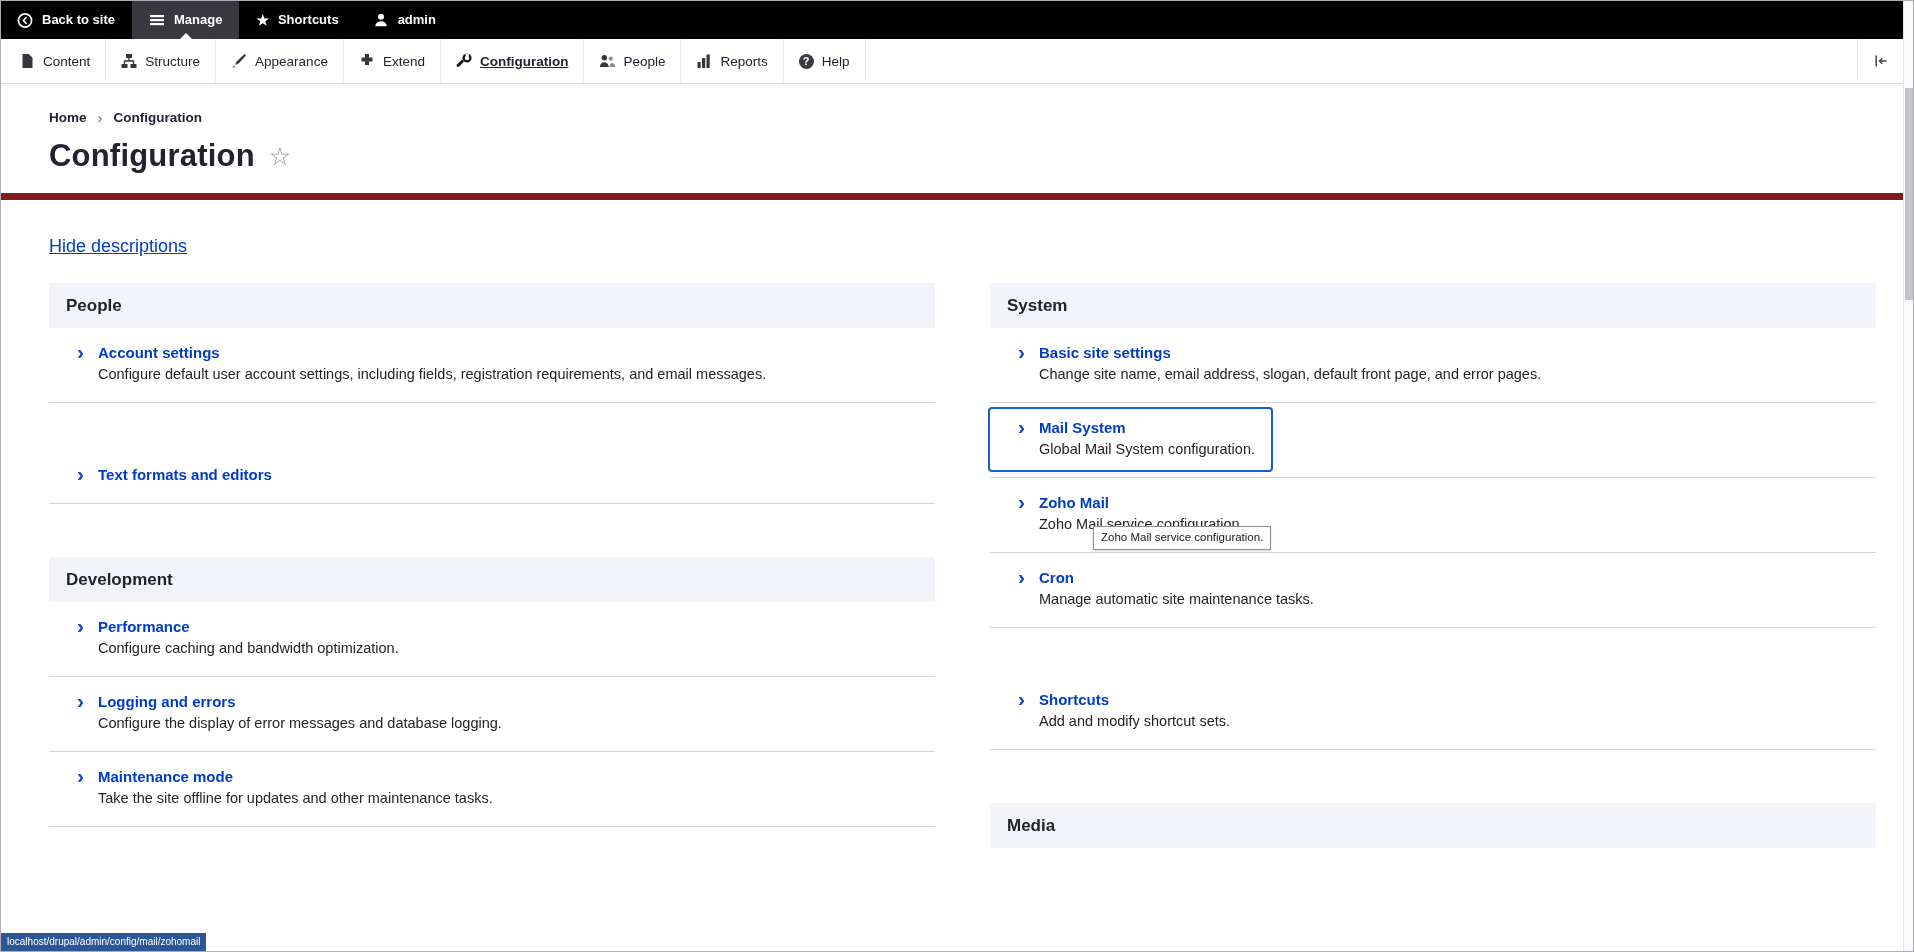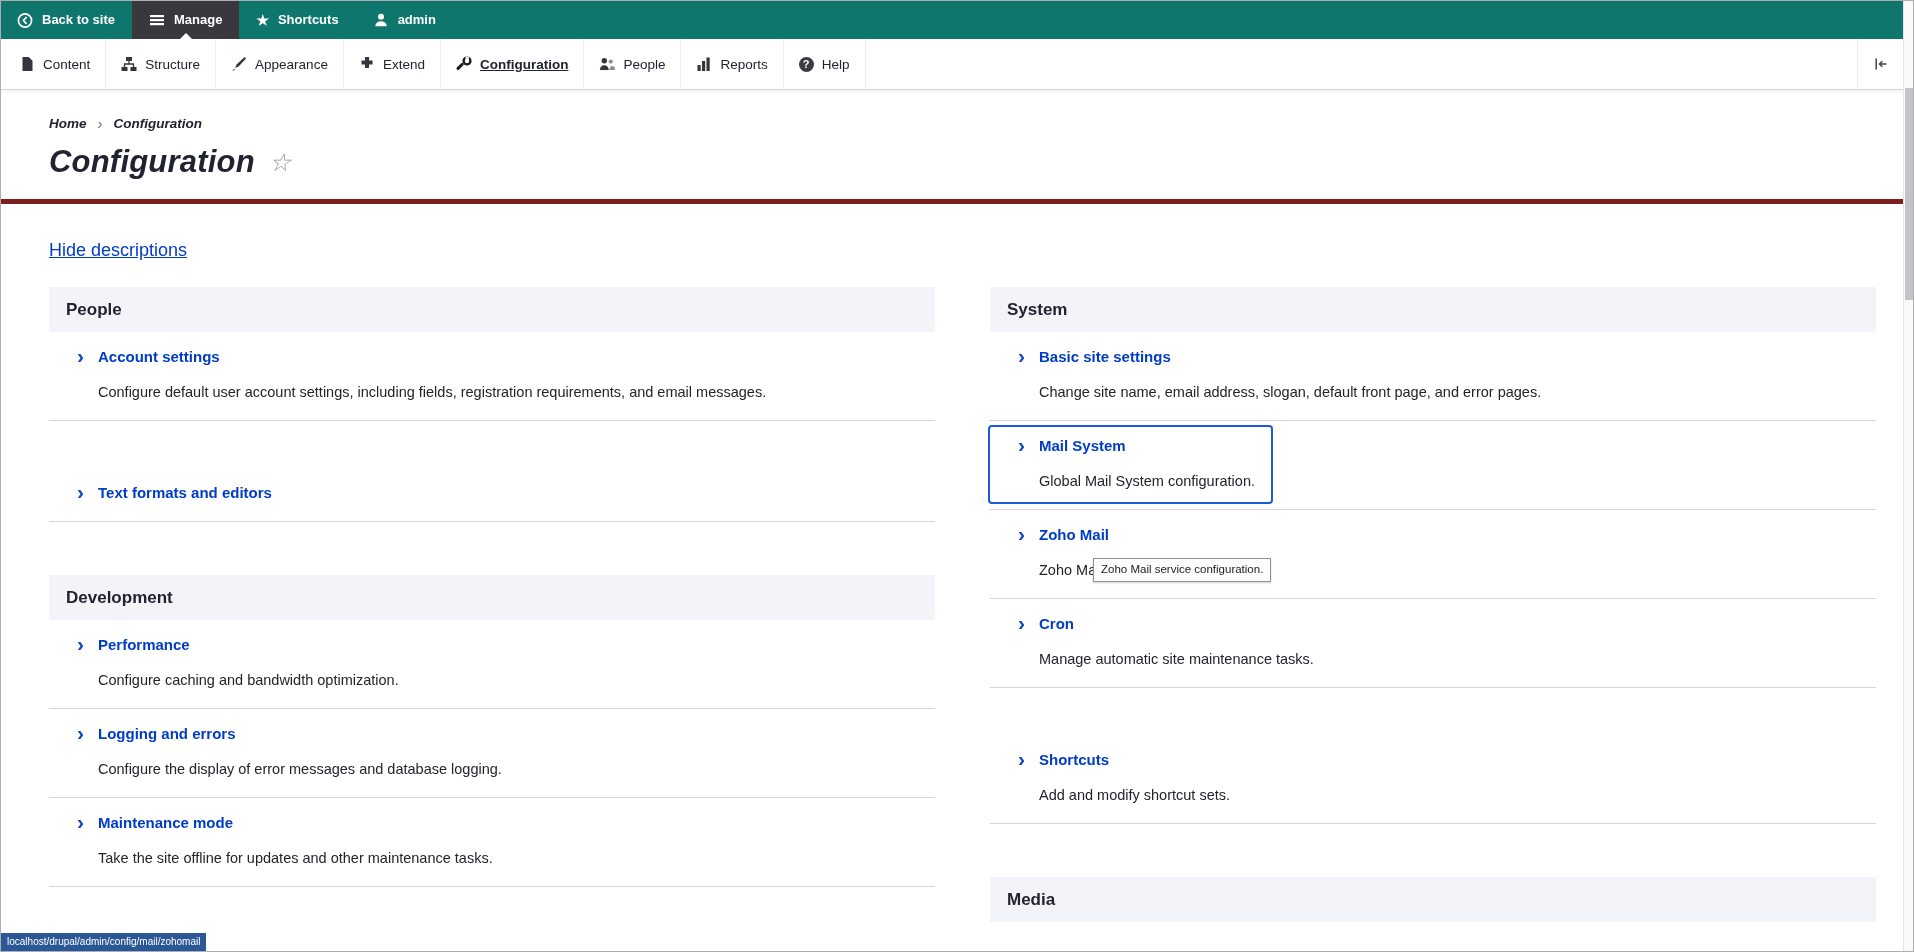--- a/index.html
+++ b/index.html
@@ -7,42 +7,42 @@
   body {
     font-family: "Liberation Sans", sans-serif;
     background: #ffffff;
     overflow: hidden;
     position: relative;
     color: #222330;
   }
   .frame { position: absolute; inset: 0; border: 1px solid #aeaeb2; pointer-events: none; z-index: 60; }
 
   
-  .toolbar-top { height: 39px; background: #0f766e; display: flex; align-items: stretch; color: #fff; padding-right: 11px; }
+  .toolbar-top { height: 39px; background: #000000; display: flex; align-items: stretch; color: #fff; padding-right: 11px; }
   .tt-item { display: flex; align-items: center; gap: 9px; padding: 0 17px; font-size: 13px; font-weight: 700; position: relative; cursor: pointer; white-space: nowrap; }
   .tt-item.active { background: #38383e; }
   .tt-item.active::after { content: ""; position: absolute; left: 50%; bottom: 0; transform: translateX(-50%);
     border-left: 6px solid transparent; border-right: 6px solid transparent; border-bottom: 6px solid #fff; }
   .tt-star { font-size: 14px; line-height: 14px; }
 
   
-  .toolbar-admin { height: 51px; background: #fff; border-bottom: 1px solid #d6d6dc; box-shadow: 0 2px 3px rgba(0,0,0,.05);
+  .toolbar-admin { height: 45px; background: #fff; border-bottom: 1px solid #d6d6dc; box-shadow: 0 2px 3px rgba(0,0,0,.05);
     display: flex; align-items: stretch; padding-left: 4px; padding-right: 11px; position: relative; z-index: 5; }
   .menu-item { display: flex; align-items: center; gap: 8px; padding: 0 15px; font-size: 13.5px; color: #222330;
     border-right: 1px solid #ececf0; cursor: pointer; white-space: nowrap; }
   .menu-item:last-of-type { border-right: none; }
   .menu-item.active .mi-label { font-weight: 700; text-decoration: underline; }
   .mi-icon { display: inline-flex; width: 16px; height: 16px; flex: 0 0 auto; }
   .help-badge { width: 15px; height: 15px; border-radius: 50%; background: #3b3b41; color: #fff; font-size: 11px; font-weight: 700;
     display: inline-flex; align-items: center; justify-content: center; line-height: 1; }
   .toolbar-collapse { margin-left: auto; width: 46px; display: flex; align-items: center; justify-content: center;
     border-left: 1px solid #ececf0; cursor: pointer; }
 
   
-  .page-header { padding: 26px 49px 18px; border-bottom: 5px solid #7f1d1d; background: #fff; font-style: italic; }
+  .page-header { padding: 26px 49px 18px; border-bottom: 7px solid #7f1d1d; background: #fff; }
   .breadcrumb { display: flex; align-items: center; gap: 11px; font-size: 13.5px; font-weight: 600; color: #222330; }
   .breadcrumb a { color: #222330; text-decoration: none; }
   .bc-sep { color: #6b6b75; font-weight: 400; font-size: 15px; line-height: 13px; }
   .page-title-row { margin-top: 12px; display: flex; align-items: center; gap: 14px; }
   h1.page-title { font-size: 31px; font-weight: 700; color: #222330; letter-spacing: .2px; line-height: 38px; }
   .star-outline { font-size: 25px; color: #8e929e; line-height: 25px; cursor: pointer; }
 
   
   .content { padding: 36px 38px 0 49px; }
   .toggle-link { color: #003cc5; font-size: 18px; text-decoration: underline; cursor: pointer; }
@@ -50,21 +50,21 @@
   .col { flex: 1; min-width: 0; }
 
   .cfg-section { margin-bottom: 53px; }
   .section-header { background: #f3f4f9; font-size: 17px; font-weight: 700; color: #222330; padding: 12px 17px; line-height: 21px; }
   .item { border-bottom: 1px solid #d4d4d8; position: relative; }
   .item-link { display: block; width: fit-content; max-width: 100%; position: relative; text-decoration: none;
     padding: 10px 16px 12px 49px; margin: 6px 0 7px; cursor: pointer; }
   .item--focused .item-link { outline: 2px solid #1a5bd7; border-radius: 2px; }
   .chevron-icon { position: absolute; left: 28px; top: 7px; color: #0f47c4; font-size: 21px; font-weight: 700; line-height: 22px; }
   .item-title { display: block; color: #003cc5; font-weight: 700; font-size: 15px; line-height: 18px; }
-  .item-desc { display: block; color: #232429; font-size: 14.5px; line-height: 17px; margin-top: 18px; }
+  .item-desc { display: block; color: #232429; font-size: 14.5px; line-height: 17px; margin-top: 4px; }
 
   .tooltip { position: absolute; left: 103px; top: 42px; background: #fdfdfd; border: 1px solid #8f8f94; color: #222;
     font-size: 11.5px; line-height: 13px; padding: 4px 7px 5px; white-space: nowrap; z-index: 8; box-shadow: 0 1px 2px rgba(0,0,0,.18); }
 
   
   .scrollbar { position: absolute; top: 0; right: 0; width: 11px; height: 952px; background: #fafafa; border-left: 1px solid #e4e4e7; z-index: 40; }
   .scrollbar-thumb { position: absolute; top: 88px; left: 1px; width: 9px; height: 212px; background: #c4c4c8; }
 
   
   .status-bar { position: absolute; left: 1px; bottom: 1px; background: #2b5797; color: #fff; font-size: 10px;

